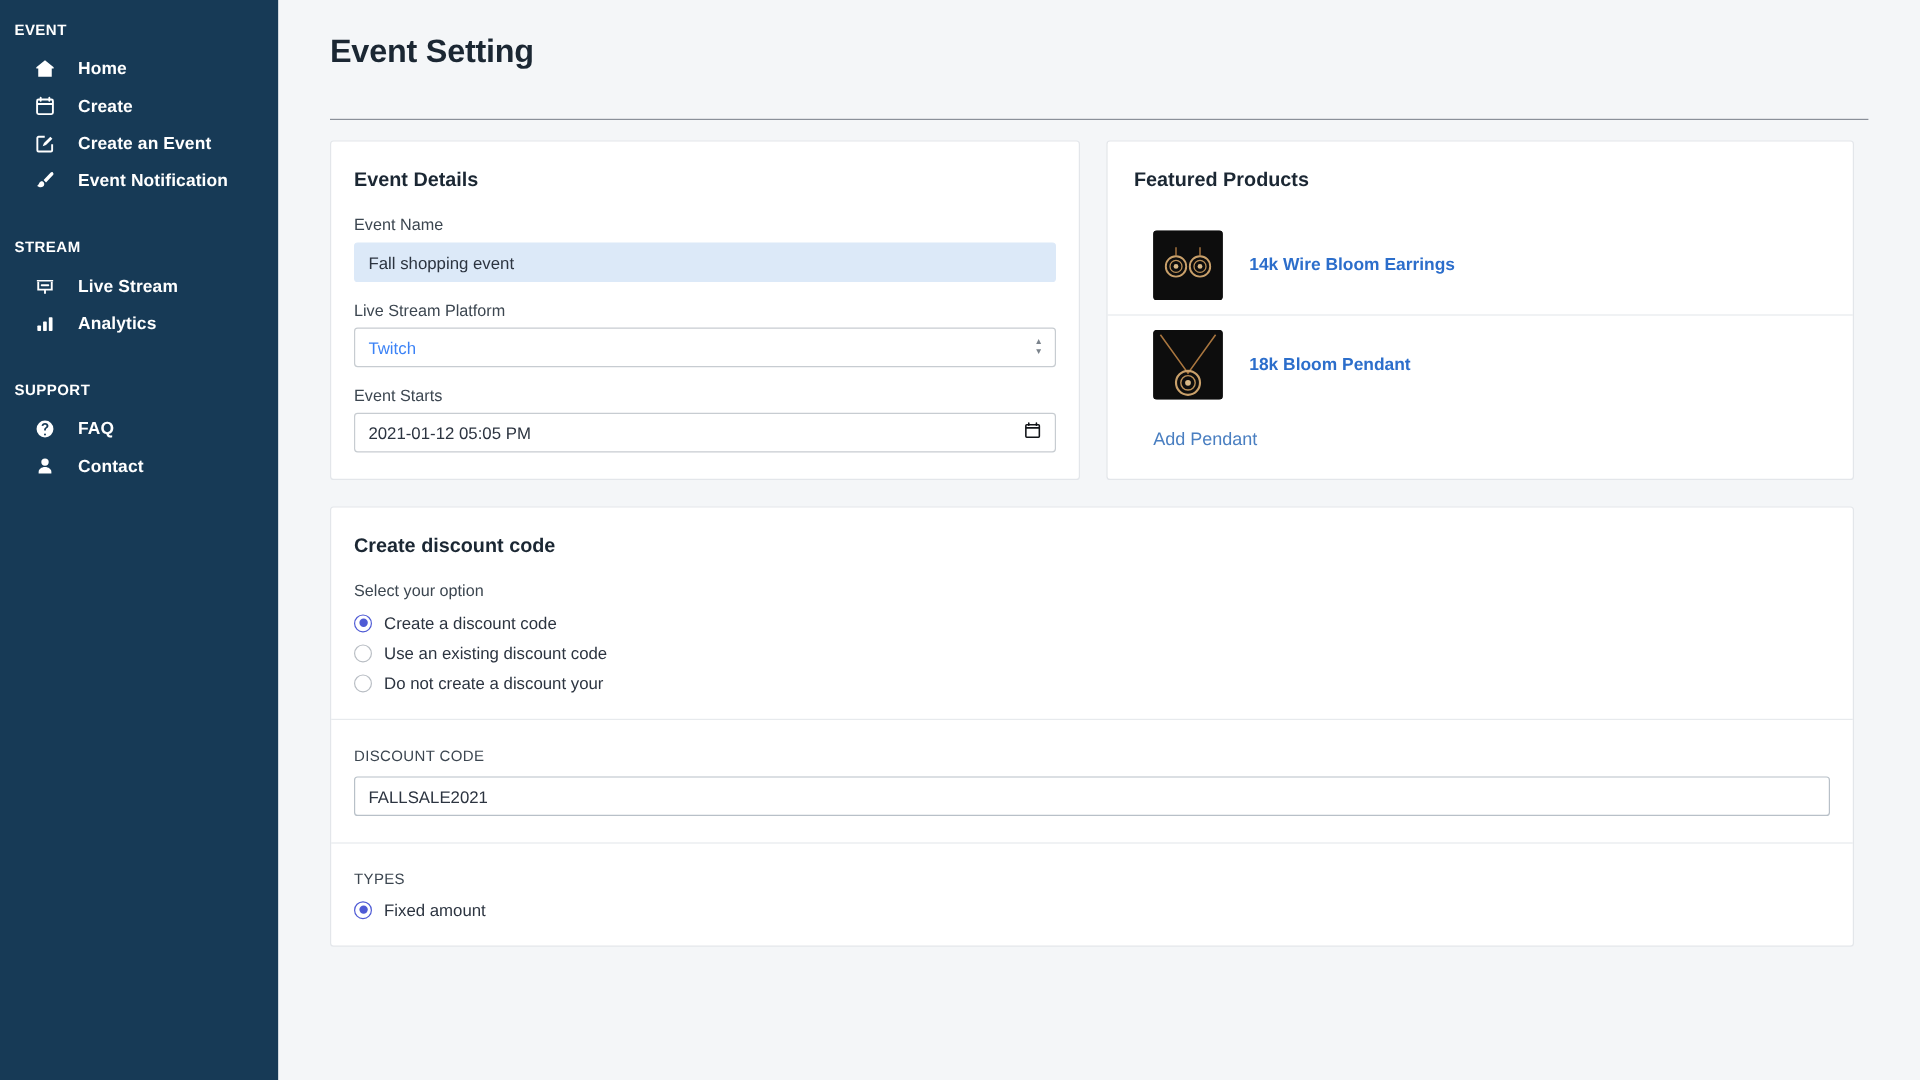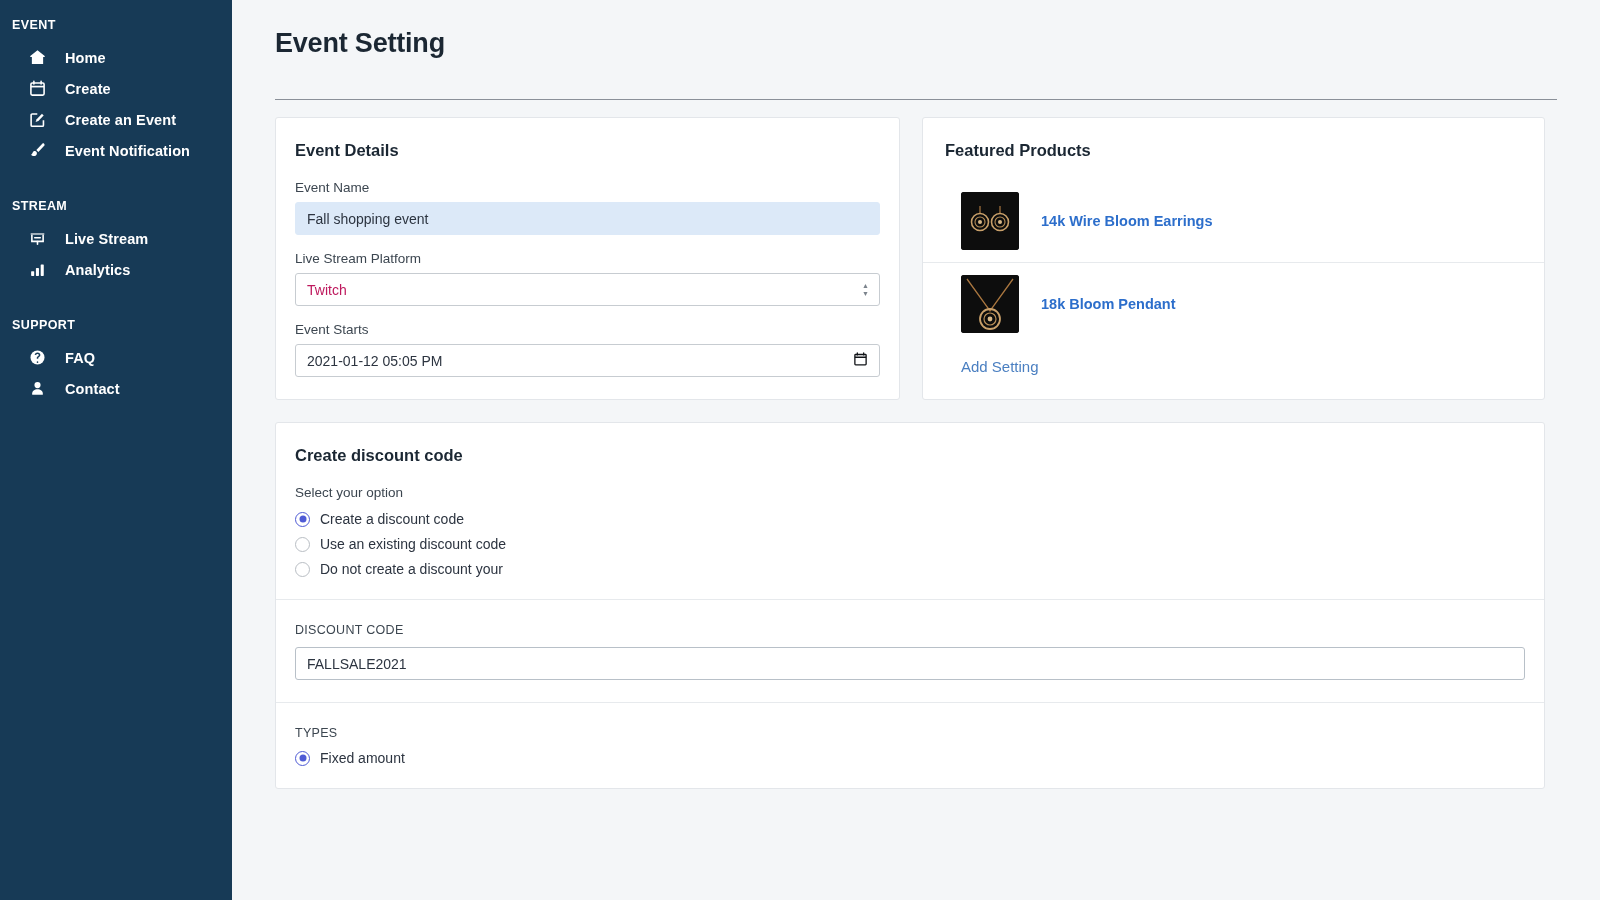--- a/index.html
+++ b/index.html
@@ -131,21 +131,21 @@
 
   .select-wrap { position: relative; }
   .select-input {
     width: 100%;
     height: 33px;
     border: 1px solid #c7ccd1;
     border-radius: 3px;
     background: #ffffff;
     font-size: 14px;
     font-family: "Liberation Sans", sans-serif;
-    color: #be185d;
+    color: #3b82f6;
     padding: 0 30px 0 11px;
     outline: none;
     appearance: none;
     -webkit-appearance: none;
     cursor: pointer;
   }
   .spinner-icon {
     position: absolute;
     right: 11px;
     top: 50%;
@@ -459,21 +459,21 @@
                   <circle cx="29" cy="44" r="6" fill="none" stroke="#b98f58" stroke-width="1.2"></circle>
                   <circle cx="29" cy="44" r="2.4" fill="#d8b887"></circle>
                 </svg>
               </span>
               <a class="product-name">18k Bloom Pendant</a>
             </div>
 
           </div>
 
           <div class="card-right-footer">
-            <button class="link-button">Add Setting</button>
+            <button class="link-button">Add Pendant</button>
           </div>
         </section>
 
       </div>
 
       <section class="card-discount">
 
         <div class="discount-block">
           <h2 class="card-title">Create discount code</h2>
           <p class="discount-sub">Select your option</p>

